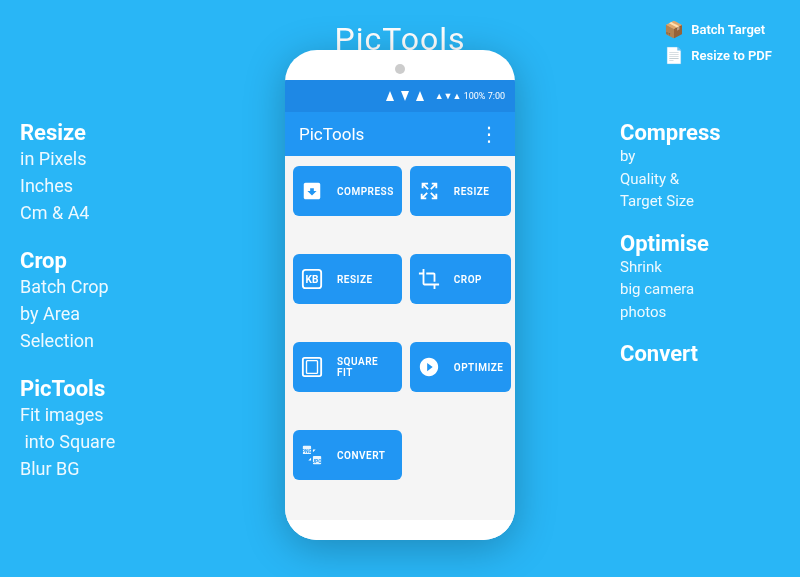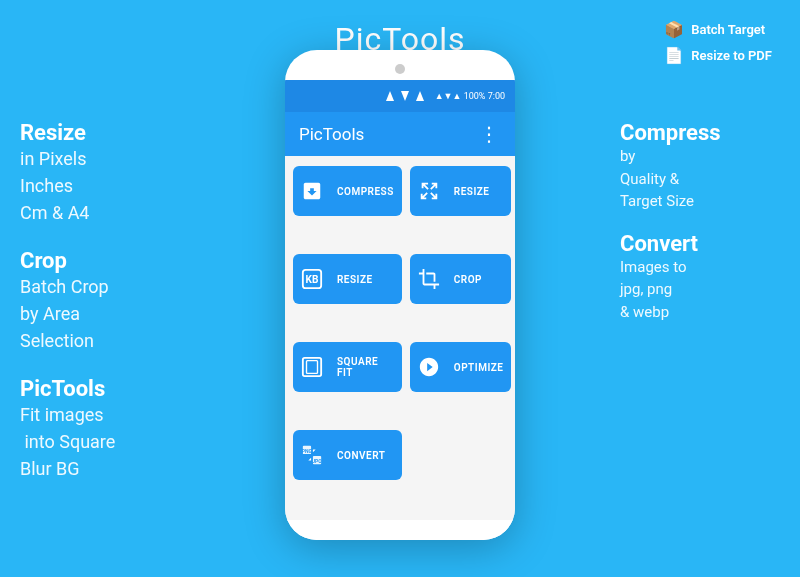--- a/index.html
+++ b/index.html
@@ -244,22 +244,25 @@
     <div class="feature-desc">Fit images<br>&nbsp;into Square<br>Blur BG</div>
   </div>
 </div>
 
 <div class="right-features">
   <div class="right-feature-block">
     <div class="right-feature-title">Compress</div>
     <div class="right-feature-desc">by<br>Quality &amp;<br>Target Size</div>
   </div>
   <div class="right-feature-block">
+    <div class="right-feature-title">Optimise</div>
+    <div class="right-feature-desc">Shrink<br>big camera<br>photos</div>
+  </div>
+  <div class="right-feature-block">
     <div class="right-feature-title">Convert</div>
-    <div class="right-feature-desc">Images to<br>jpg, png<br>&amp; webp</div>
   </div>
 </div>
 
 <div class="phone-container">
   <div class="phone-outer">
     <div class="phone-camera"></div>
 
     <div class="status-bar">
       <div class="status-icons">
         <svg width="12" height="10" viewBox="0 0 12 10" fill="white">

